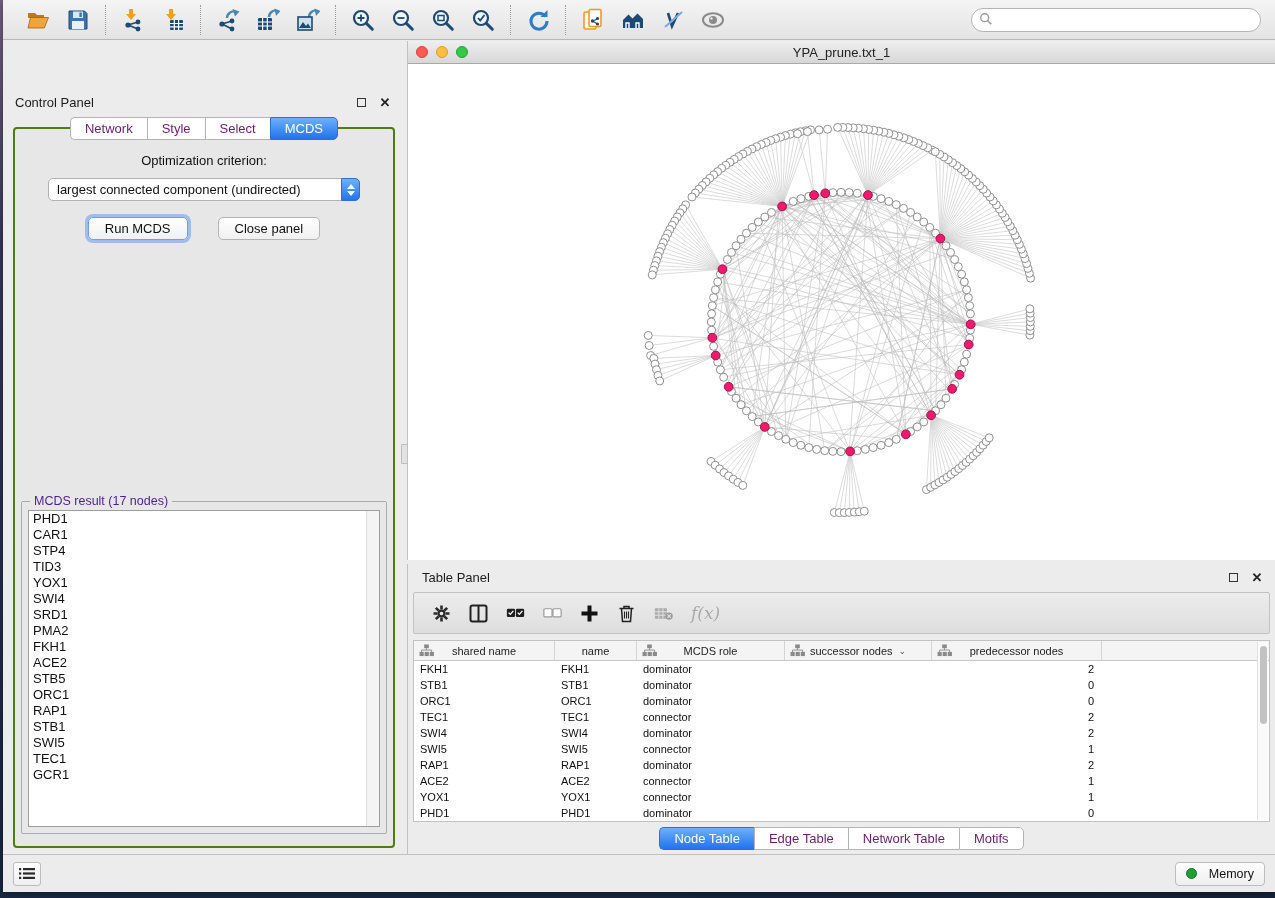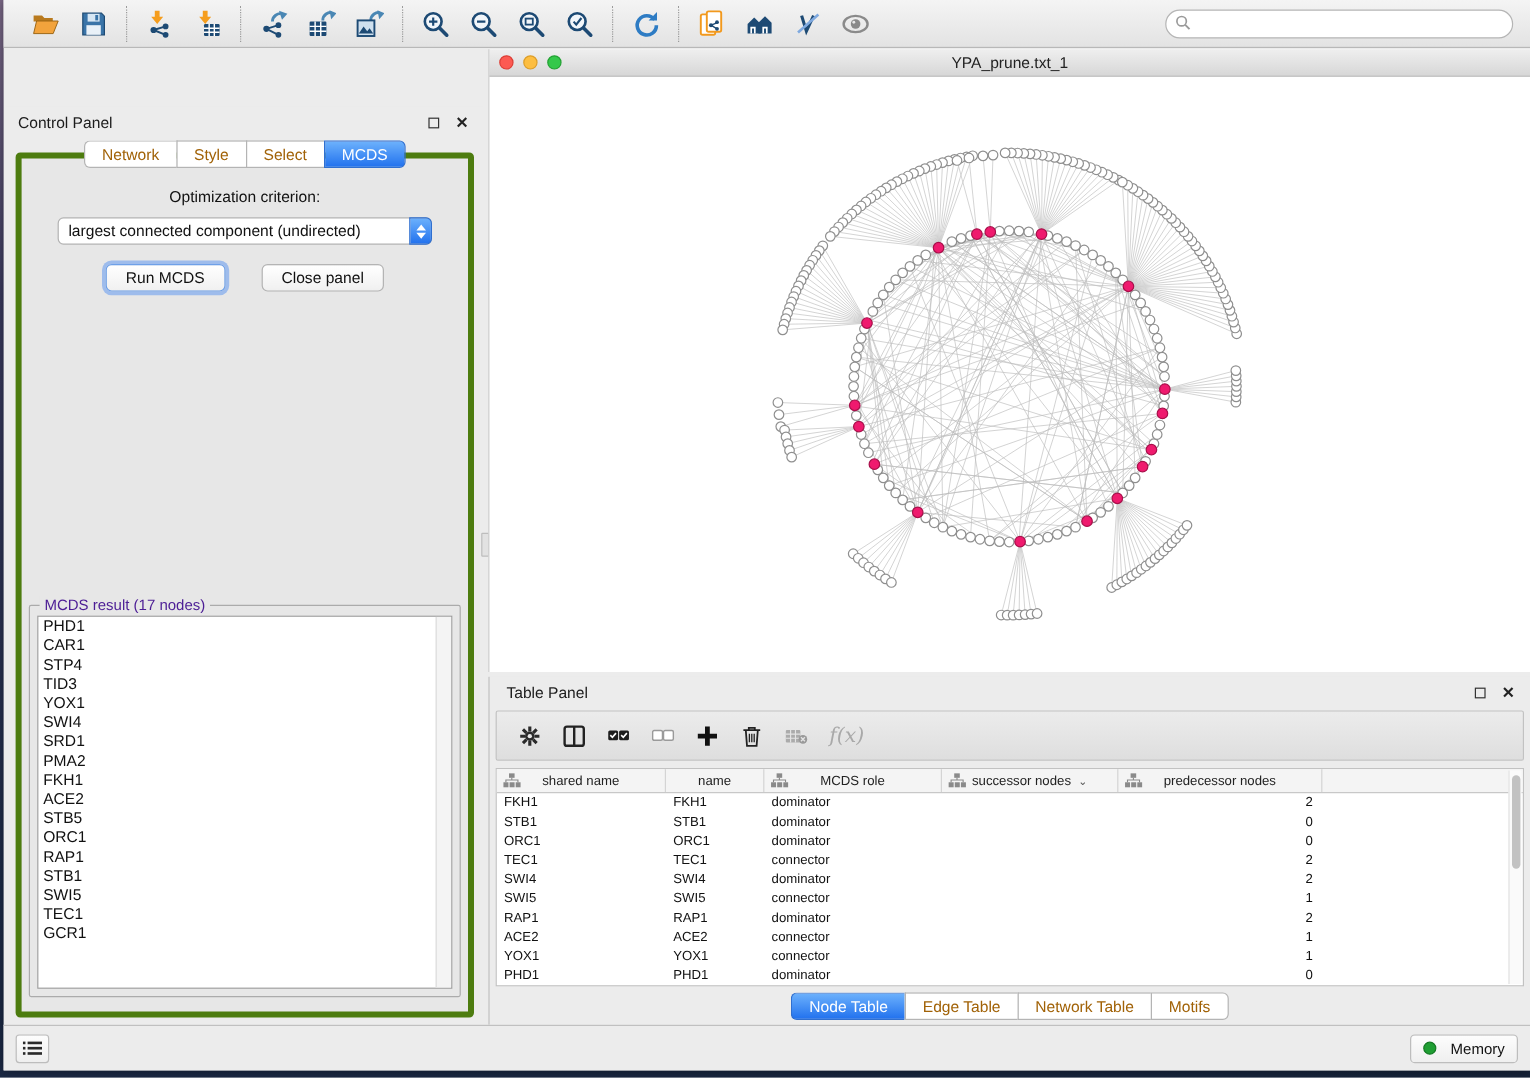--- a/index.html
+++ b/index.html
@@ -19,26 +19,26 @@
 
   
   .control-panel { position:absolute; left:2px; top:41px; width:398px; bottom:38px; background:#ececec;margin-top:48px; }
   .panel-titlebar { height:26px; display:flex; align-items:center; padding:0 10px; font-size:13px; color:#1c1c1c; }
   .panel-titlebar .spacer { flex:1; }
   .win-btn { width:16px; height:16px; display:flex; align-items:center; justify-content:center; font-size:12px; color:#222; margin-left:8px; cursor:default; }
   .float-box { width:9px; height:9px; border:1.5px solid #333; background:transparent; }
   .close-x { font-weight:bold; font-size:13px; }
 
   .seg-tabs { display:flex; justify-content:center; margin-top:2px; position:relative; z-index:2; }
-  .seg { border:1px solid #b4b4b4; border-right:none; background:#fff; font-size:13px; color:#a16207; padding:3px 14px; cursor:default; }
+  .seg { border:1px solid #b4b4b4; border-right:none; background:#fff; font-size:13px; color:#701a75; padding:3px 14px; cursor:default; }
   .seg:first-child { border-radius:5px 0 0 5px; }
   .seg:last-child { border-right:1px solid #b4b4b4; border-radius:0 5px 5px 0; }
   .seg.active { background:linear-gradient(#6cb1fc,#2272ee); color:#fff; border-color:#2f6fd0; }
 
-  .cp-inner { position:absolute; left:8px; right:8px; top:38px; bottom:6px; border:5px solid #4d7c0f; border-radius:4px; background:#e7e7e7; }
+  .cp-inner { position:absolute; left:8px; right:8px; top:38px; bottom:6px; border:2px solid #4d7c0f; border-radius:4px; background:#e7e7e7; }
   .opt-label { text-align:center; margin-top:24px; font-size:13px; color:#111; }
   .combo { margin:10px auto 0 auto; width:312px; height:23px; background:#fff; border:1px solid #b2b2b2; border-radius:5px; display:flex; align-items:center; position:relative; }
   .combo-text { flex:1; font-size:13px; color:#111; padding-left:8px; white-space:nowrap; overflow:hidden; }
   .combo-btn { width:19px; height:23px; margin:-1px; border-radius:0 5px 5px 0; background:linear-gradient(#6cb1fc,#2272ee); border:1px solid #2f6fd0; display:flex; flex-direction:column; align-items:center; justify-content:center; gap:2px; }
   .tri-up { width:0; height:0; border-left:4px solid transparent; border-right:4px solid transparent; border-bottom:5px solid #fff; }
   .tri-dn { width:0; height:0; border-left:4px solid transparent; border-right:4px solid transparent; border-top:5px solid #fff; }
   .btn-row { display:flex; justify-content:center; gap:30px; margin-top:16px; }
   .mac-btn { background:linear-gradient(#ffffff,#f0f0f0); border:1px solid #b4b4b4; border-radius:5px; font-size:13px; color:#111; padding:3px 16px; cursor:default; }
   .mac-btn.focused { box-shadow:0 0 0 3px rgba(110,160,240,.6); border-color:#6ea0e8; }
 

